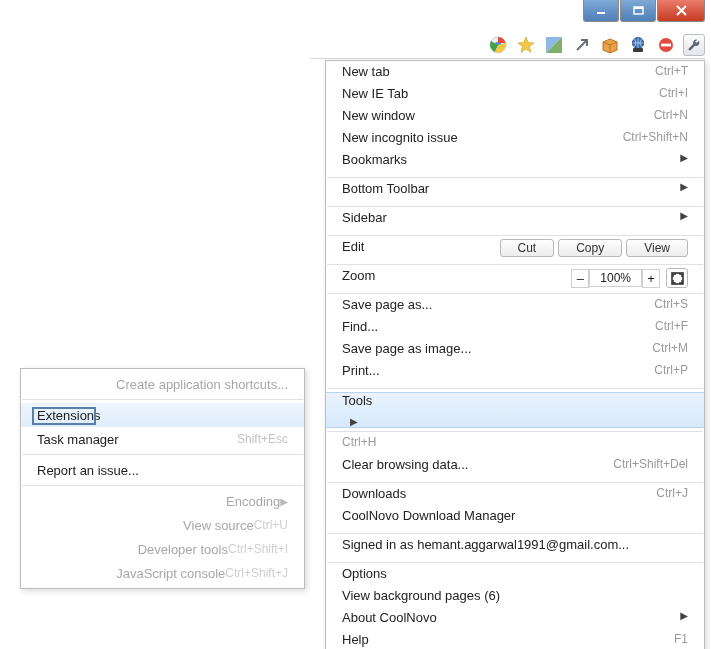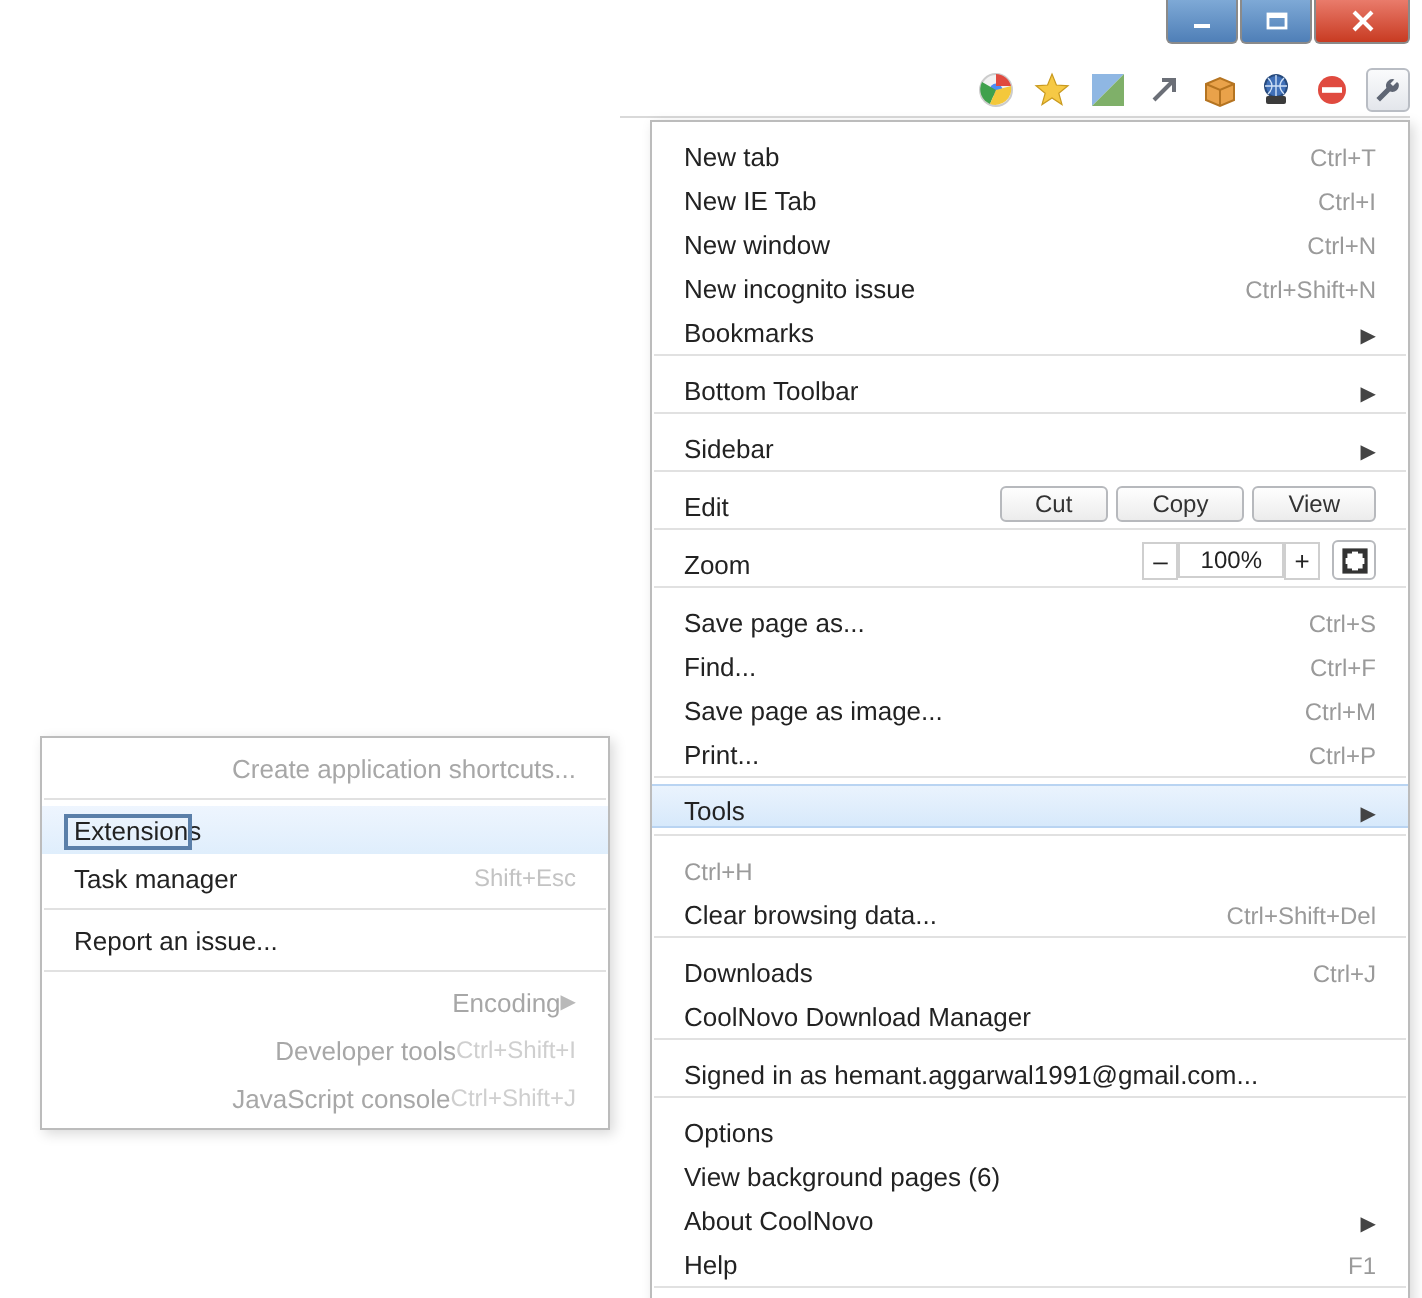--- a/index.html
+++ b/index.html
@@ -74,30 +74,31 @@
     top: 60px;
     right: 6px;
     width: 380px;
     border: 1px solid #bcbcbc;
     background: #fff;
     box-shadow: 2px 2px 6px rgba(0,0,0,0.15);
     padding: 3px 0;
   }
   .menu .row {
     display: flex;
-    align-items: flex-end;
+    align-items: flex-start;
     height: 22px;
     padding: 0 16px;
     white-space: nowrap;
   }
   .menu .row.hov {
     background: linear-gradient(#eaf3fd, #d7e9fb);
     border-top:1px solid #b9d4f2;
     border-bottom:1px solid #b9d4f2;
-    height:22px;
+    height:36px;
+    flex-direction:column;
   }
   .menu .row .label { flex:1; }
   .menu .row .short { color:#9a9a9a; font-size:12px; }
   .menu .sep {
     height:1px;
     background:#e1e1e1;
     margin:3px 1px;
   }
   .menu .row .sub-arrow {
     color:#444;
@@ -381,20 +382,24 @@
   <div class="sep"></div>
   <div class="row">
       <span class="label">Report an issue...</span>
     </div>
   <div class="sep"></div>
   <div class="row dis">
       <span class="label">Encoding</span>
       <span class="sub-arrow" style="color:#b9b9b9;font-size:10px;">▶</span>
     </div>
   <div class="row dis">
+      <span class="label">View source</span>
+      <span class="short">Ctrl+U</span>
+    </div>
+  <div class="row dis">
       <span class="label">Developer tools</span>
       <span class="short">Ctrl+Shift+I</span>
     </div>
   <div class="row dis">
       <span class="label">JavaScript console</span>
       <span class="short">Ctrl+Shift+J</span>
     </div>
 </div>
 
 <div class="sel-frame"></div>

